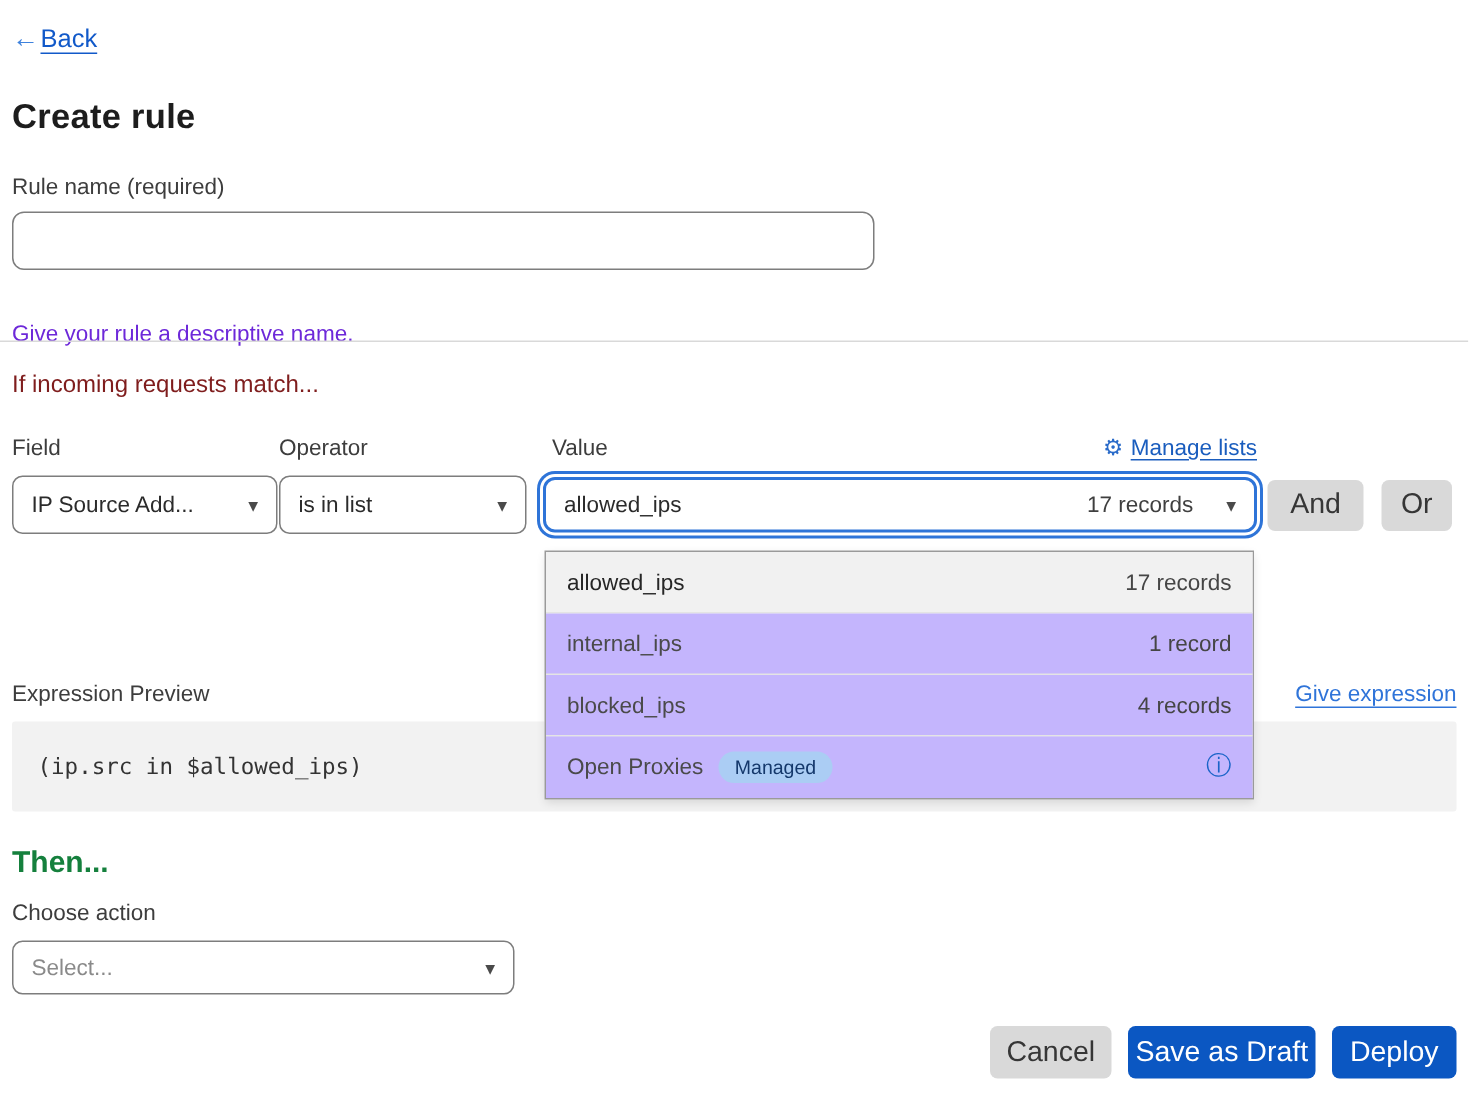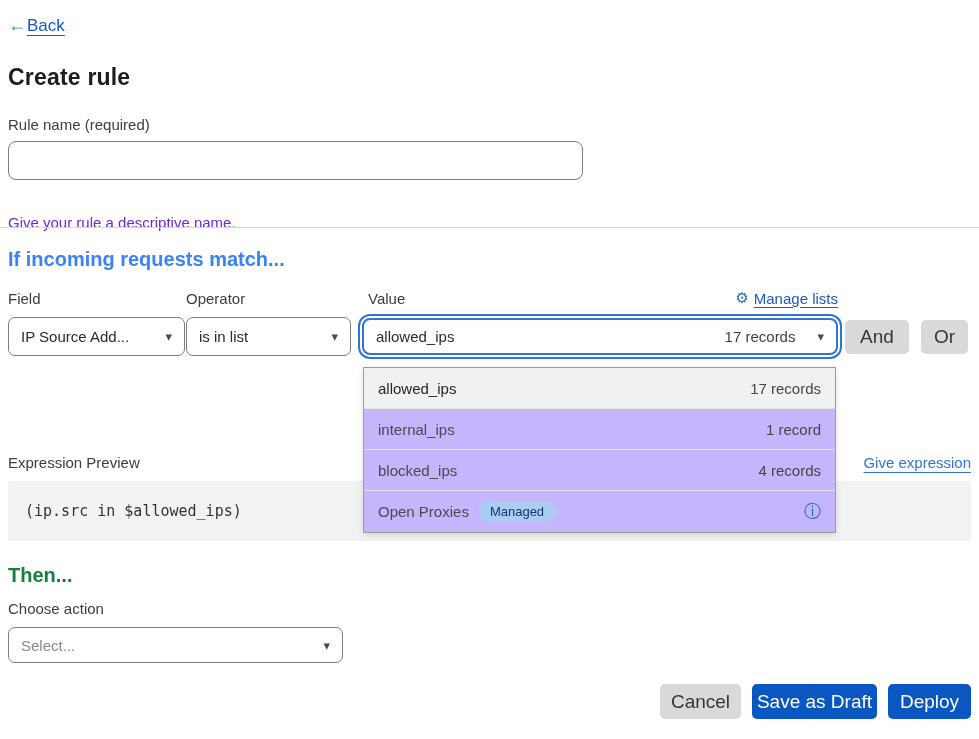--- a/index.html
+++ b/index.html
@@ -42,21 +42,21 @@
   .rule-name-input {
     position: absolute; left: 8px; top: 141px;
     width: 575px; height: 39px;
     border: 1px solid #7d7d7d; border-radius: 8px;
     font-size: 15px; padding: 0 12px; color: #1f1f1f;
     outline: none; background: #fff;
   }
   .rule-name-helper { position: absolute; left: 8px; top: 186px; font-size: 15px; color: #6d28d9; margin-top: 28px; }
   .divider { position: absolute; left: 0; top: 227px; width: 979px; height: 1px; background: #d9d9d9; }
   
-  .match-heading { position: absolute; left: 8px; top: 248px; font-size: 20px; font-weight: 700; color: #3b82f6; }
+  .match-heading { position: absolute; left: 8px; top: 248px; font-size: 16px; font-weight: 400; color: #7f1d1d; }
   .col-label { position: absolute; top: 290px; font-size: 15px; color: #3d3d3d; }
   .label-field { left: 8px; }
   .label-operator { left: 186px; }
   .label-value { left: 368px; }
   .manage-lists {
     position: absolute; top: 289px; right: 141px;
     display: inline-flex; align-items: center; gap: 5px;
     font-size: 15px; color: #1a5dbe; cursor: pointer;
   }
   .manage-lists .gear { font-size: 15px; text-decoration: none; color: #2a6bc9; }

